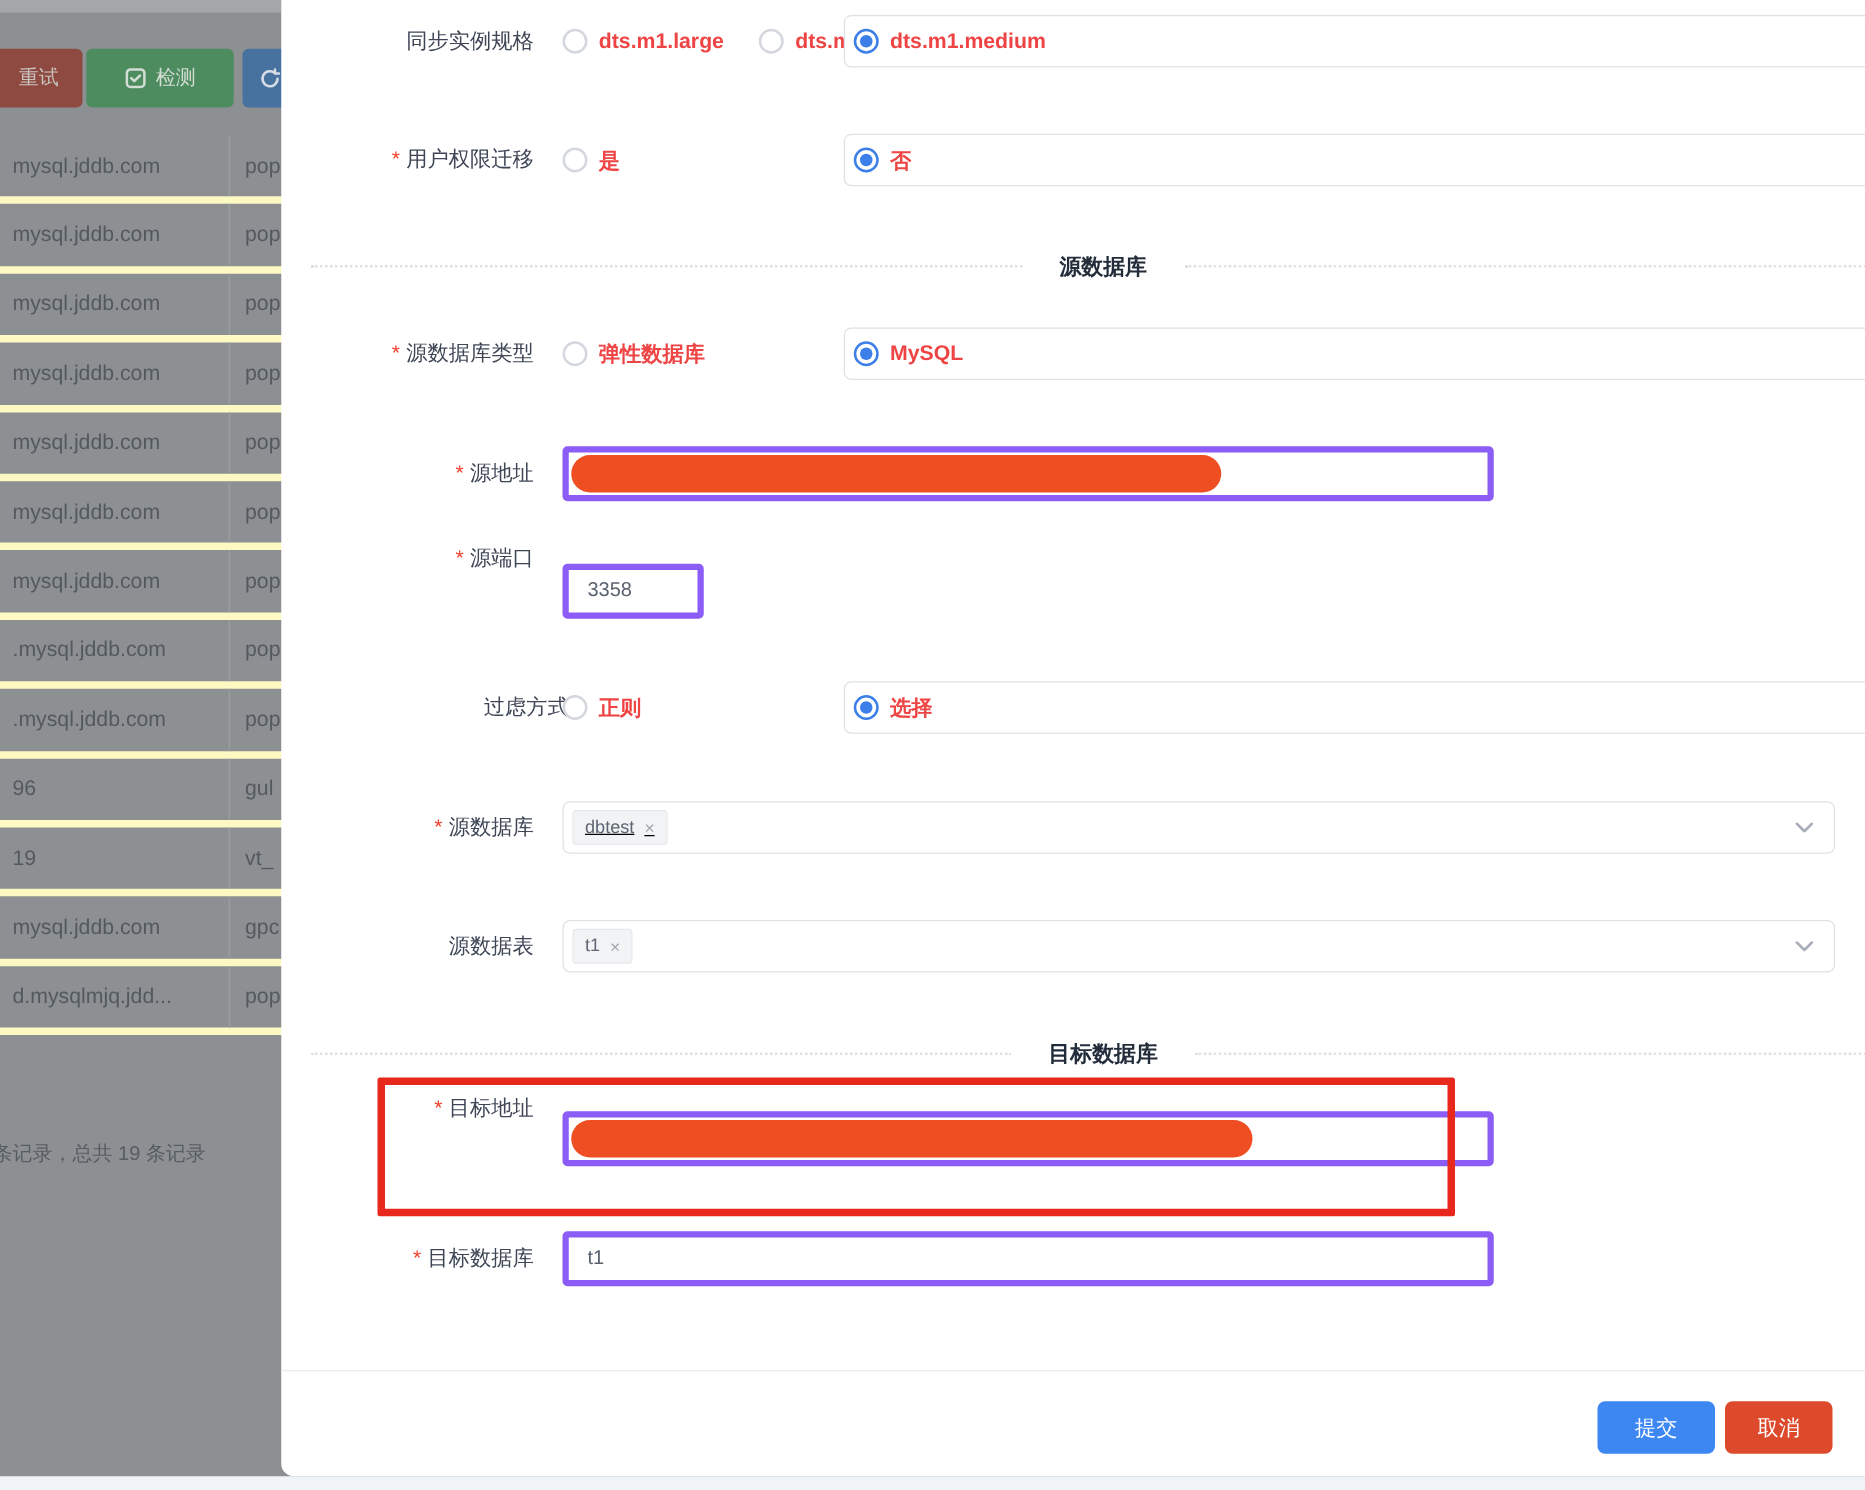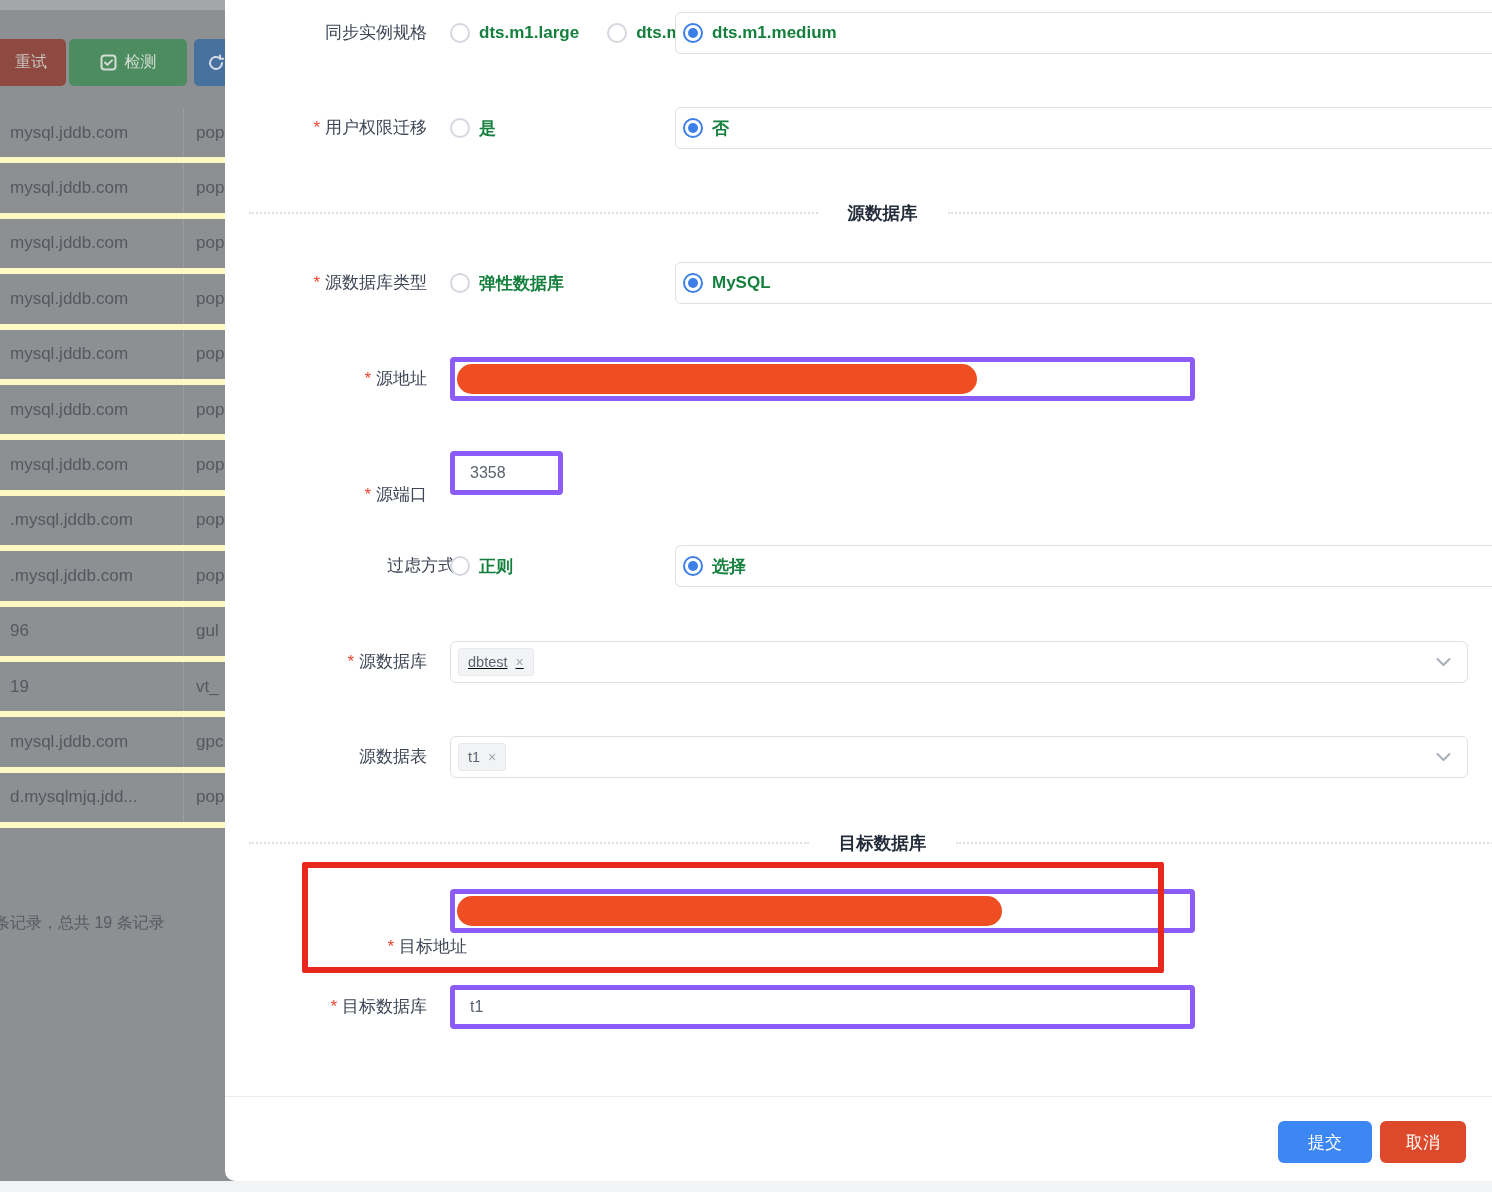--- a/index.html
+++ b/index.html
@@ -38,21 +38,21 @@
             text-align:right; font-size:17px; color:#3e4656; white-space:nowrap; }
   .req { color:#f0422e; margin-right:5px; }
 
   .rgroup { position:absolute; left:225px; height:30px; display:flex; align-items:center; gap:28px; }
   .ropt { display:flex; align-items:center; gap:9px; cursor:pointer; }
   .rc { width:20px; height:20px; border-radius:50%; border:2px solid #d4d8de;
         background:#fff; position:relative; flex:none; }
   .ropt.sel .rc { border-color:#3d7fe8; }
   .ropt.sel .rc::after { content:""; position:absolute; left:50%; top:50%;
         transform:translate(-50%,-50%); width:10px; height:10px; border-radius:50%; background:#3d7fe8; }
-  .rlabel { font-weight:700; font-size:17px; color:#15803d; white-space:nowrap; }
+  .rlabel { font-weight:700; font-size:17px; color:#ef4444; white-space:nowrap; }
 
   .sect { position:absolute; left:24px; right:16px; height:26px; display:flex; align-items:center; }
   .sect .dash { flex:1; border-top:2px dotted #dcdfe4; }
   .sect .stitle { margin:0 30px; font-weight:700; font-size:17.5px; color:#232c3a; white-space:nowrap; }
 
   .inp { position:absolute; background:#fff; border:5px solid #8b5cf6; border-radius:4px;
          font-family:inherit; font-size:16px; color:#5a6270; padding-left:15px; outline:none; }
   .redact { position:absolute; height:30px; background:#ee4e22; border-radius:15px; }
 
   .sel { position:absolute; left:225px; width:1018px; height:42px; background:#fff;
@@ -216,21 +216,21 @@
       <span class="ropt">
           <span class="rc"></span>
           <span class="rlabel">弹性数据库</span>
         </span>
     </div>
 
     <div class="flabel" style="top:364px;"><span class="req">*</span><span>源地址</span></div>
     <input class="inp" style="left: 225px; top: 357px; width: 745px; height: 44px;">
     <div class="redact" style="left:232px; top:364px; width:520px;"></div>
 
-    <div class="flabel" style="top:480px;"><span class="req">*</span><span>源端口</span></div>
+    <div class="flabel" style="top:432px;"><span class="req">*</span><span>源端口</span></div>
     <input class="inp" style="left: 225px; top: 451px; width: 113px; height: 44px;" value="3358">
 
     <div class="flabel" style="top:551px;margin-left:28px;"><span>过虑方式</span></div>
     <div class="rgroup" style="top:551px;">
       <span class="ropt sel">
           <span class="rc"></span>
           <span class="rlabel">选择</span>
         </span>
       <span class="ropt">
           <span class="rc"></span>
@@ -264,21 +264,21 @@
       </span>
     </div>
 
     <div class="sect" style="top:830px;">
       <span class="dash"></span>
       <span class="stitle">目标数据库</span>
       <span class="dash"></span>
     </div>
 
     <div class="annot"></div>
-    <div class="flabel" style="top:932px;margin-left:40px;"><span class="req">*</span><span>目标地址</span></div>
+    <div class="flabel" style="top:872px;"><span class="req">*</span><span>目标地址</span></div>
     <input class="inp" style="left: 225px; top: 889px; width: 745px; height: 44px;">
     <div class="redact" style="left:232px; top:896px; width:545px;"></div>
 
     <div class="flabel" style="top:992px;"><span class="req">*</span><span>目标数据库</span></div>
     <input class="inp" style="left: 225px; top: 985px; width: 745px; height: 44px;" value="t1">
 
     <div class="fline"></div>
     <button class="mbtn btn-submit">提交</button>
     <button class="mbtn btn-cancel">取消</button>
     <span class="resize">

